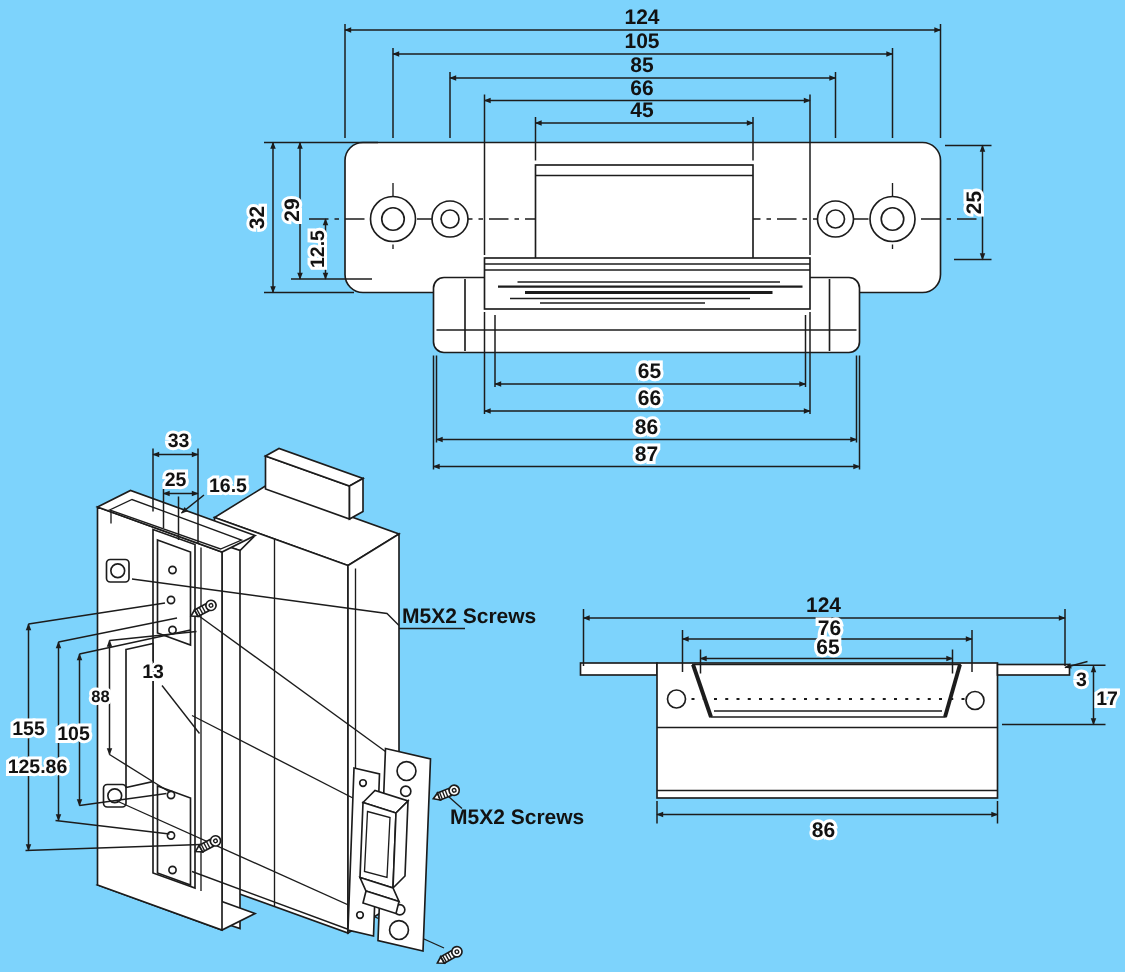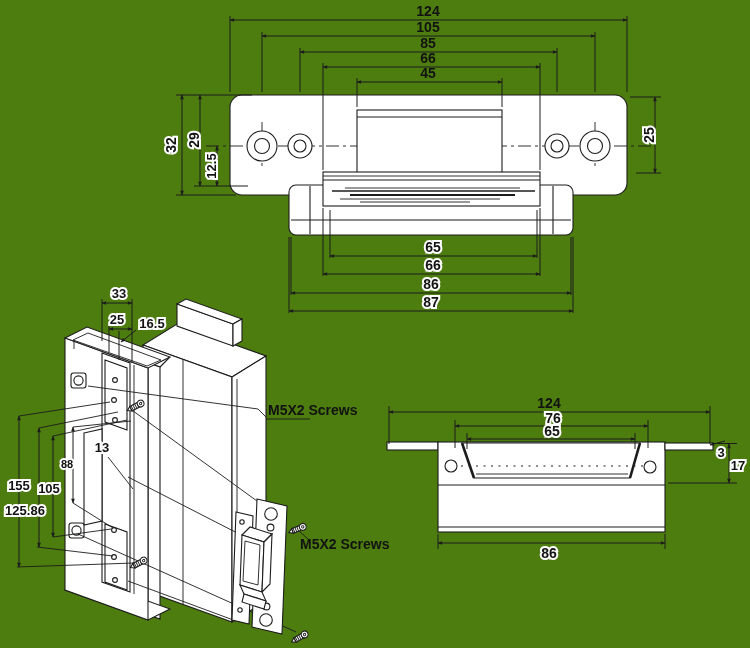--- a/index.html
+++ b/index.html
@@ -1,16 +1,16 @@
 <!DOCTYPE html>
 <html><head>
 <meta charset="utf-8">
 <style>
   html,body{margin:0;padding:0;background:#ffffff;}
-  .sheet{width:750px;height:648px;position:relative;background:#4d7c0f;overflow:hidden;
+  .sheet{width:750px;height:648px;position:relative;background:#7dd3fc;overflow:hidden;
          font-family:"Liberation Sans",sans-serif;}
   svg{display:block;}
   .ln{stroke:#1c1c1c;stroke-width:1.1;fill:none;}
   .thin{stroke:#1c1c1c;stroke-width:0.9;fill:none;}
   .thick{stroke:#1c1c1c;stroke-width:2.6;fill:none;}
   .wf{fill:#ffffff;stroke:#1c1c1c;stroke-width:1.1;}
   .dim{stroke:#1c1c1c;stroke-width:1;fill:none;}
   .cl{stroke:#1c1c1c;stroke-width:0.9;fill:none;stroke-dasharray:13 4 3 4;}
   .dot{stroke:#1c1c1c;stroke-width:1.2;fill:none;stroke-dasharray:2 5.5;}
   text{fill:#121212;font-family:"Liberation Sans",sans-serif;font-weight:700;}

